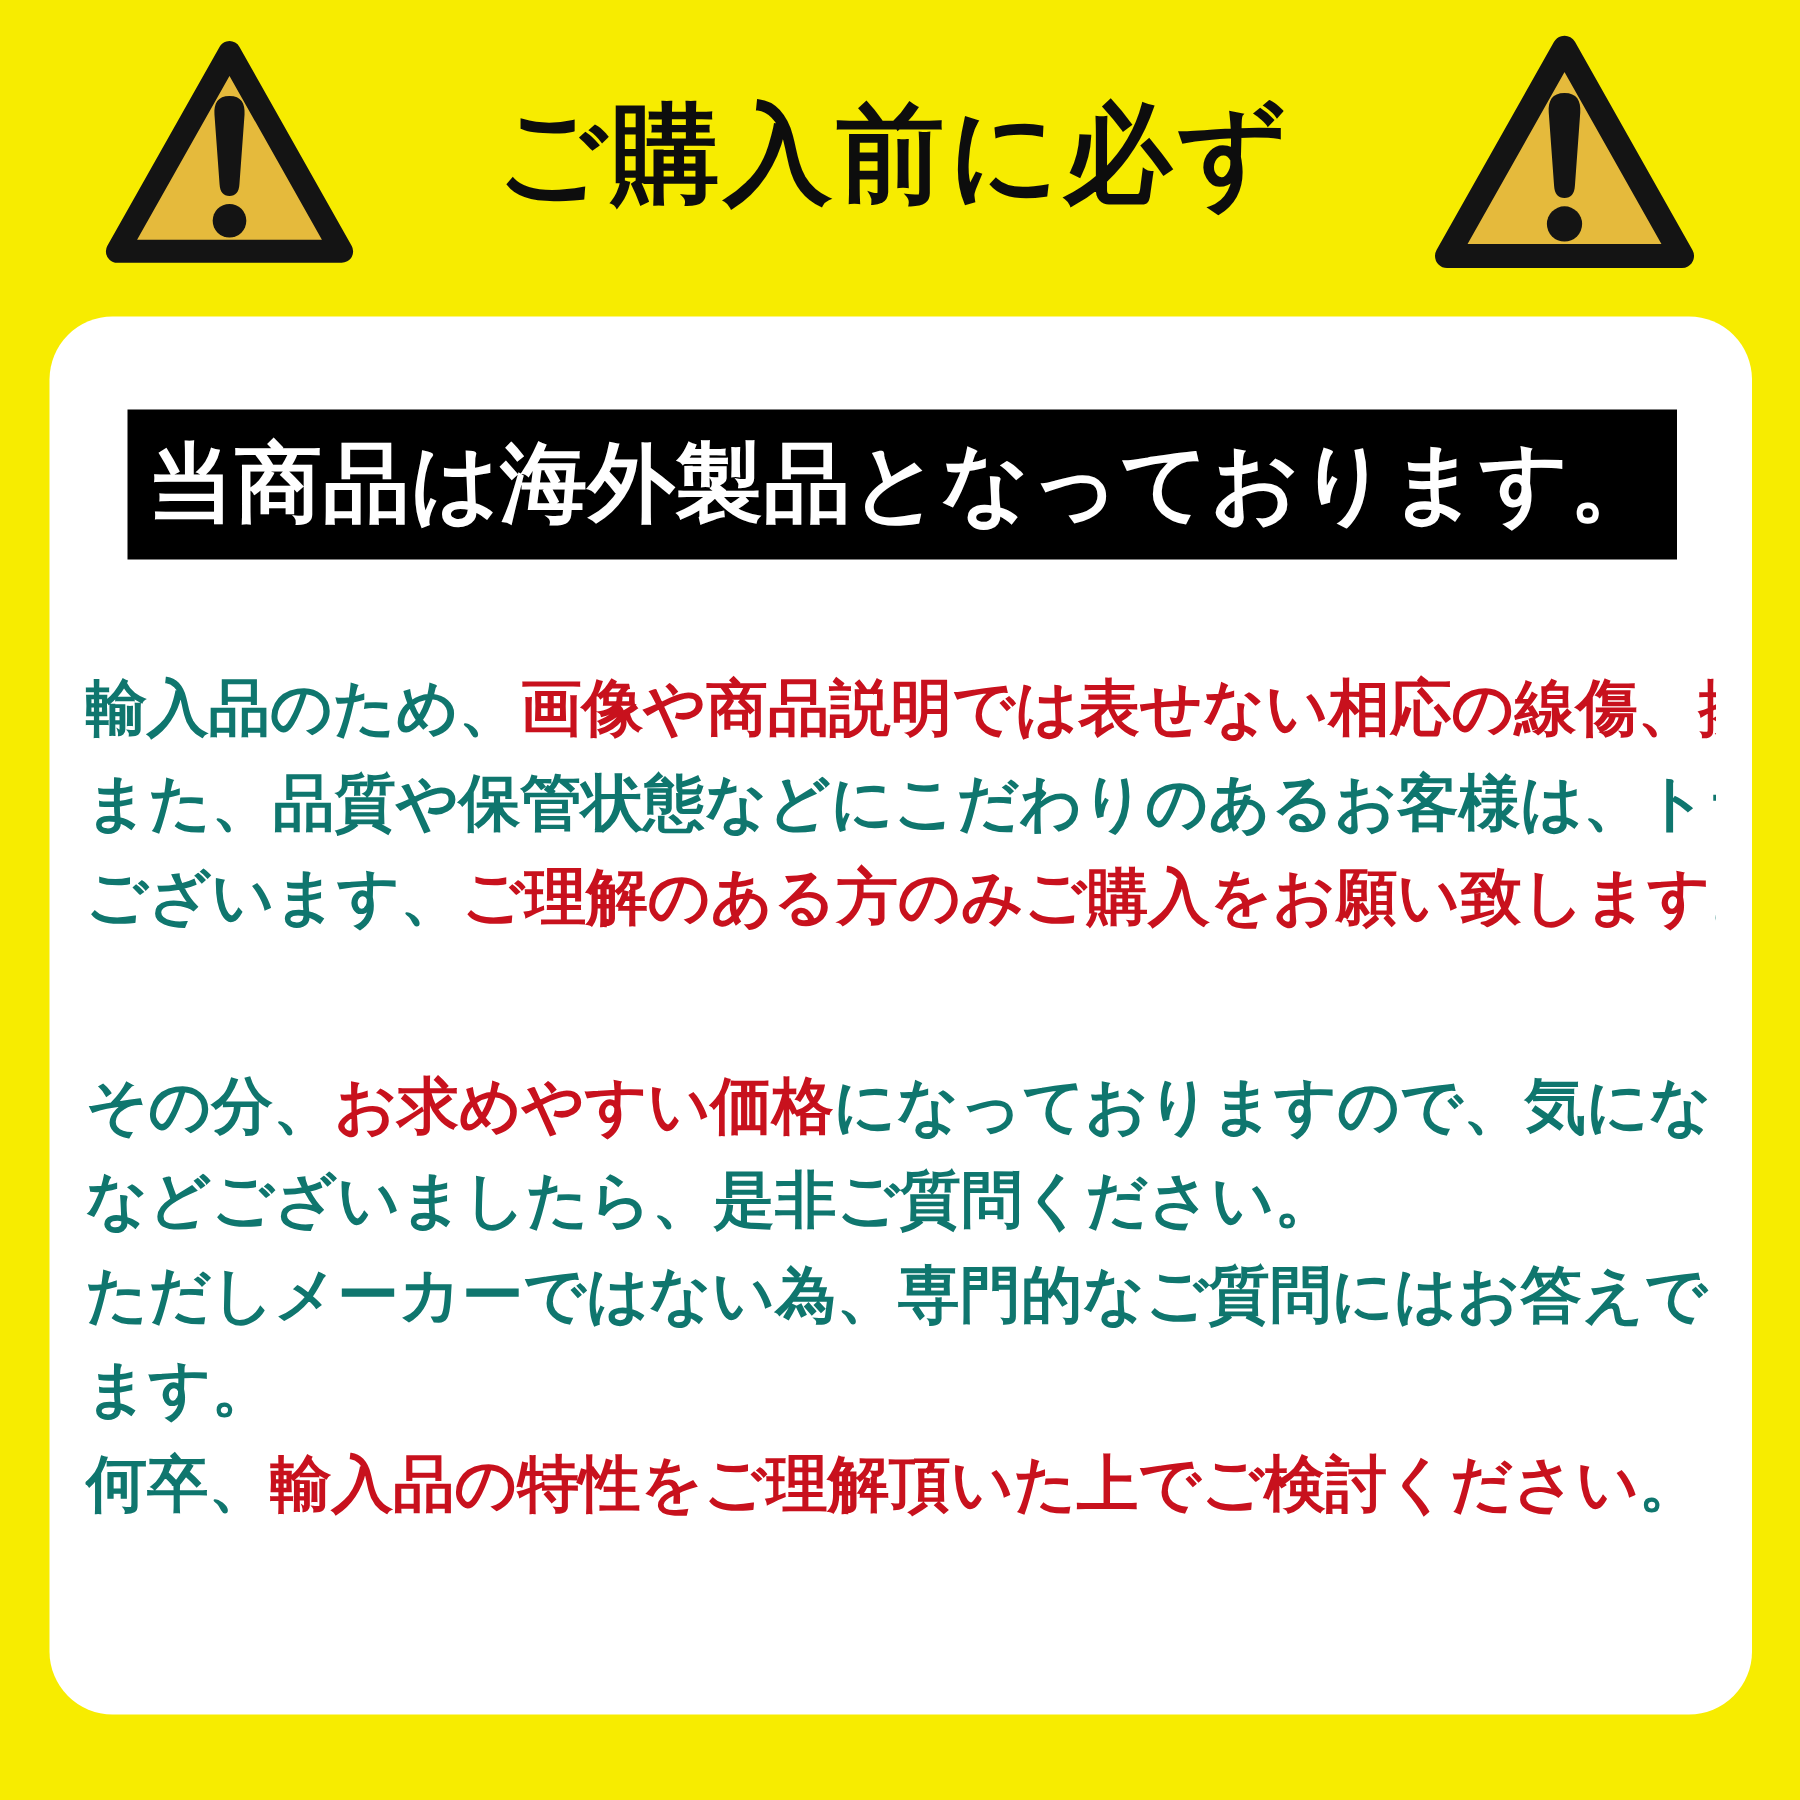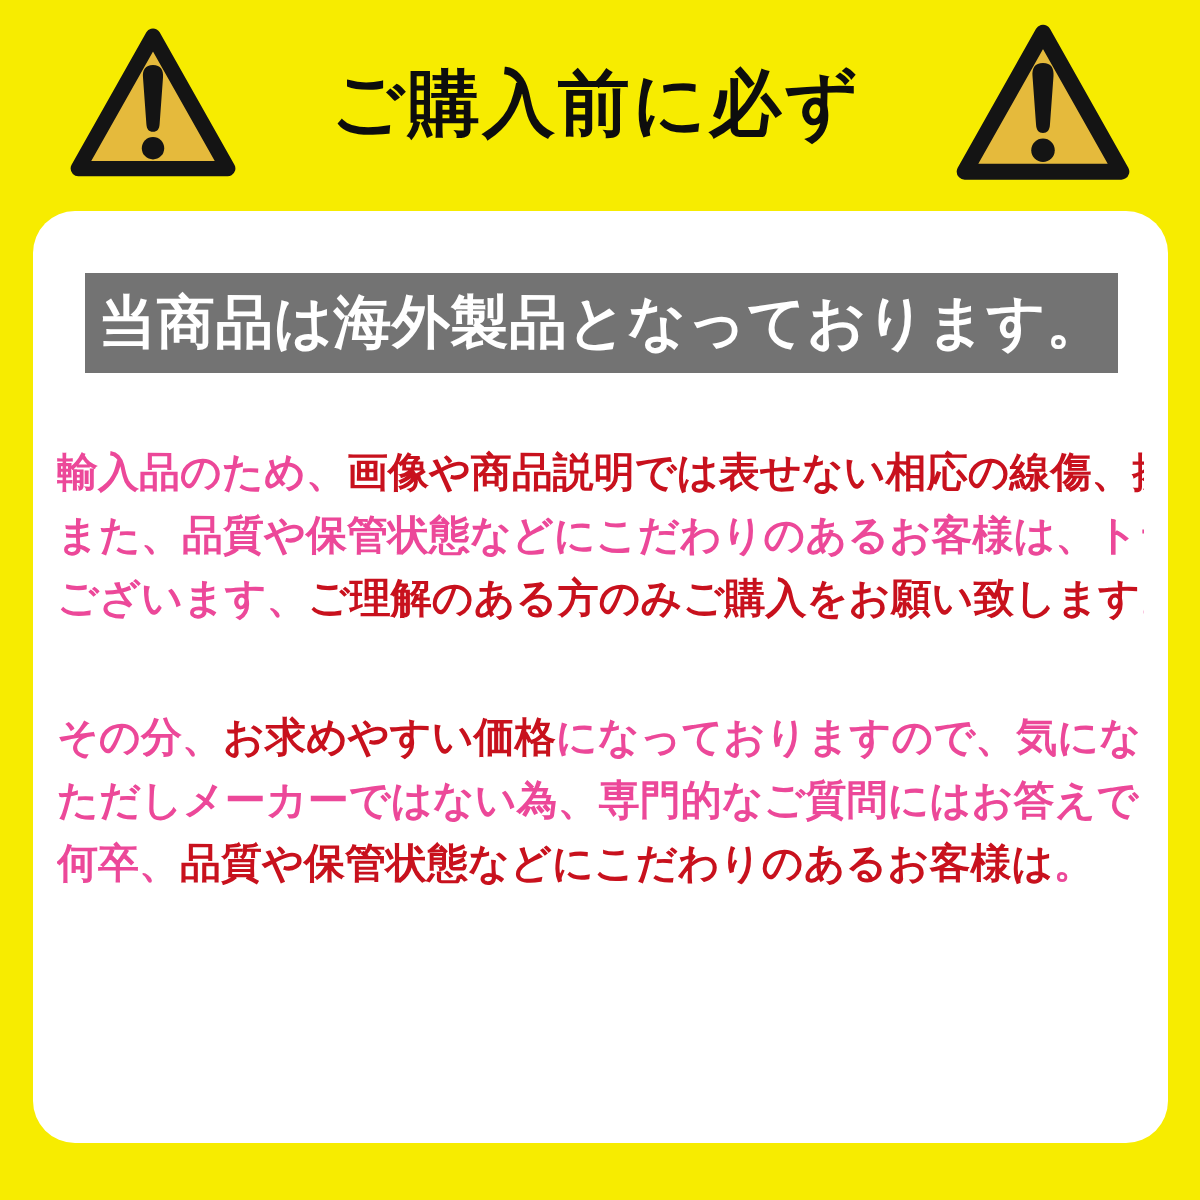--- a/index.html
+++ b/index.html
@@ -27,38 +27,38 @@
   }
   
   .panel{
     position:absolute;left:33px;top:211px;
     width:1135px;height:932px;
     background:#ffffff;border-radius:42px;
     box-sizing:border-box;
   }
   .banner{
     margin:62px 50px 0 52px;height:100px;
-    background:#737373;
+    background:#000000;
     display:flex;align-items:center;justify-content:center;
     color:#ffffff;font-size:58px;font-weight:800;
     white-space:nowrap;letter-spacing:0.5px;
   }
   .body-text{
     padding:0 24px;
     font-size:41px;font-weight:700;color:#0d0d0d;
   }
   .para{margin:0;}
   .para-1{margin-top:68px;}
   .para-2{margin-top:76px;}
   .line{
     line-height:63px;height:63px;
     white-space:nowrap;overflow:hidden;
   }
   .run-red{color:#c8111d;}
-  .run-black{color:#ec4899;}
+  .run-black{color:#0f766e;}
 </style>
 </head>
 <body>
 
 <div class="header">
 
   <span class="tri">
     <svg width="170" height="158" viewBox="0 0 100 93" aria-hidden="true">
       <path d="M50 6.5 L94 84.5 L6 84.5 Z" fill="#e5ba3c" stroke="#141414" stroke-width="9" stroke-linejoin="round"></path>
       <path d="M50 23.5 C54.6 23.5 56.2 26.4 55.9 30.8 L53.9 58.2 C53.7 61.3 52.4 62.8 50 62.8 C47.6 62.8 46.3 61.3 46.1 58.2 L44.1 30.8 C43.8 26.4 45.4 23.5 50 23.5 Z" fill="#141414"></path>
@@ -98,21 +98,27 @@
       <div class="line">
         <span class="run-black">ございます、</span><span class="run-red">ご理解のある方のみご購入をお願い致します</span><span class="run-black">。</span>
       </div>
     </div>
 
     <div class="para para-2">
       <div class="line">
         <span class="run-black">その分、</span><span class="run-red">お求めやすい価格</span><span class="run-black">になっておりますので、気になる点</span>
       </div>
       <div class="line">
+        <span class="run-black">などございましたら、是非ご質問ください。</span>
+      </div>
+      <div class="line">
         <span class="run-black">ただしメーカーではない為、専門的なご質問にはお答えできかね</span>
       </div>
       <div class="line">
-        <span class="run-black">何卒、</span><span class="run-red">品質や保管状態などにこだわりのあるお客様は</span><span class="run-black">。</span>
+        <span class="run-black">ます。</span>
+      </div>
+      <div class="line">
+        <span class="run-black">何卒、</span><span class="run-red">輸入品の特性をご理解頂いた上でご検討ください</span><span class="run-black">。</span>
       </div>
     </div>
 
   </div>
 </div>
 
 </body></html>

